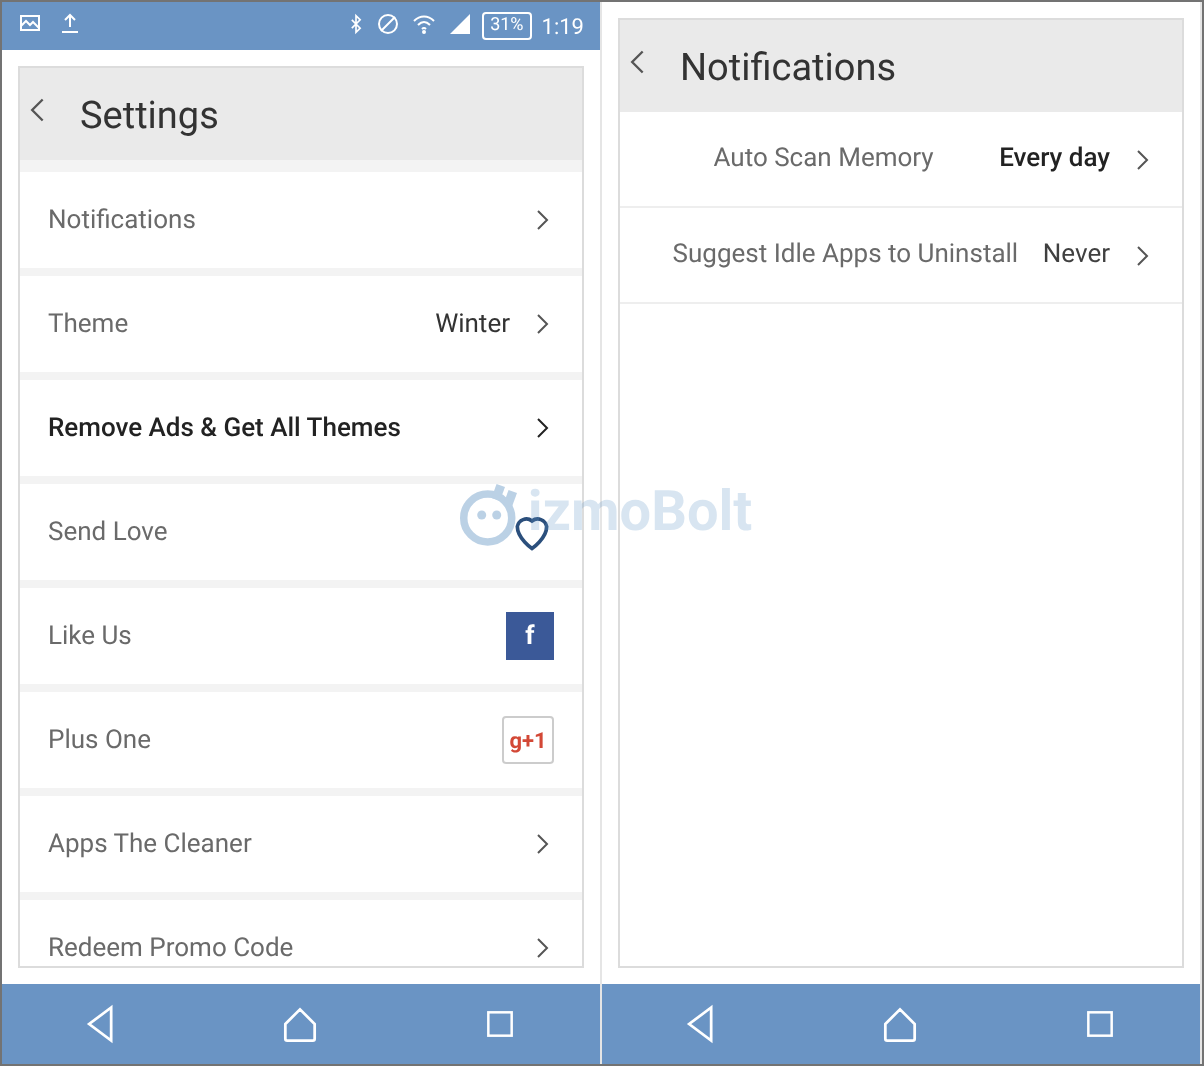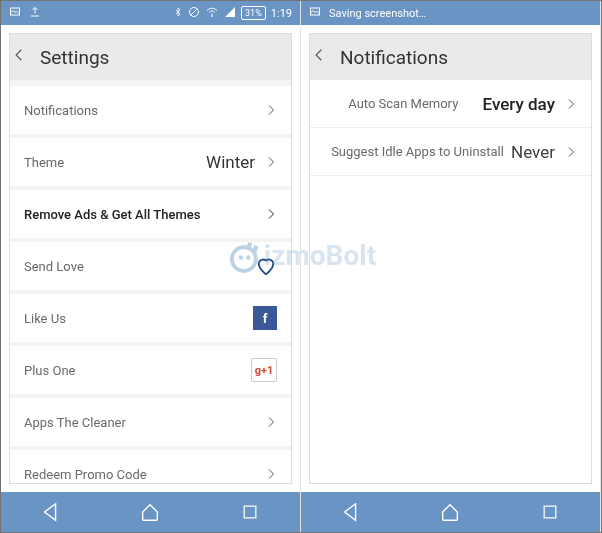--- a/index.html
+++ b/index.html
@@ -84,21 +84,21 @@
     margin-top: 4px;
     display: flex;
     align-items: center;
     padding: 0 14px;
     font-size: 13px;
     color: #6a6a6a;
   }
   .row.first { margin-top: 6px; }
   .row.highlight { color: #222; font-weight: 500; }
   .row .label { flex: 1; }
-  .row .value { color: #333; font-size: 17px; margin-right: 10px; }
+  .row .value { color: #333; font-size: 13px; margin-right: 10px; }
   .row .trail { display: flex; align-items: center; }
   .chev {
     width: 12px;
     height: 20px;
     display: inline-block;
   }
   .chev svg { display: block; }
   .icon-box {
     width: 24px;
     height: 24px;
@@ -301,31 +301,20 @@
       </span>
       <span class="nav-btn">
         <svg width="20" height="20" viewBox="0 0 24 24" fill="none" stroke="#fff" stroke-width="1.5">
             <rect x="5" y="5" width="14" height="14"></rect>
           </svg>
       </span>
     </div>
   </div>
 
   <div class="phone">
-    <div class="status-bar">
-      <div class="status-left">
-        <span>
-          <svg width="12" height="12" viewBox="0 0 24 24" fill="none" stroke="#fff" stroke-width="2">
-              <rect x="3" y="4" width="18" height="14"></rect>
-              <path d="M3 14l5-5 4 4 3-3 6 6"></path>
-            </svg>
-        </span>
-        <span>Saving screenshot…</span>
-      </div>
-    </div>
 
     <div class="content right-content">
       <div class="inner">
         <div class="header">
           <span>
             <svg width="14" height="22" viewBox="0 0 24 24" fill="none" stroke="#555" stroke-width="2">
                 <path d="M16 3L7 12l9 9"></path>
               </svg>
           </span>
           <span class="title">Notifications</span>

